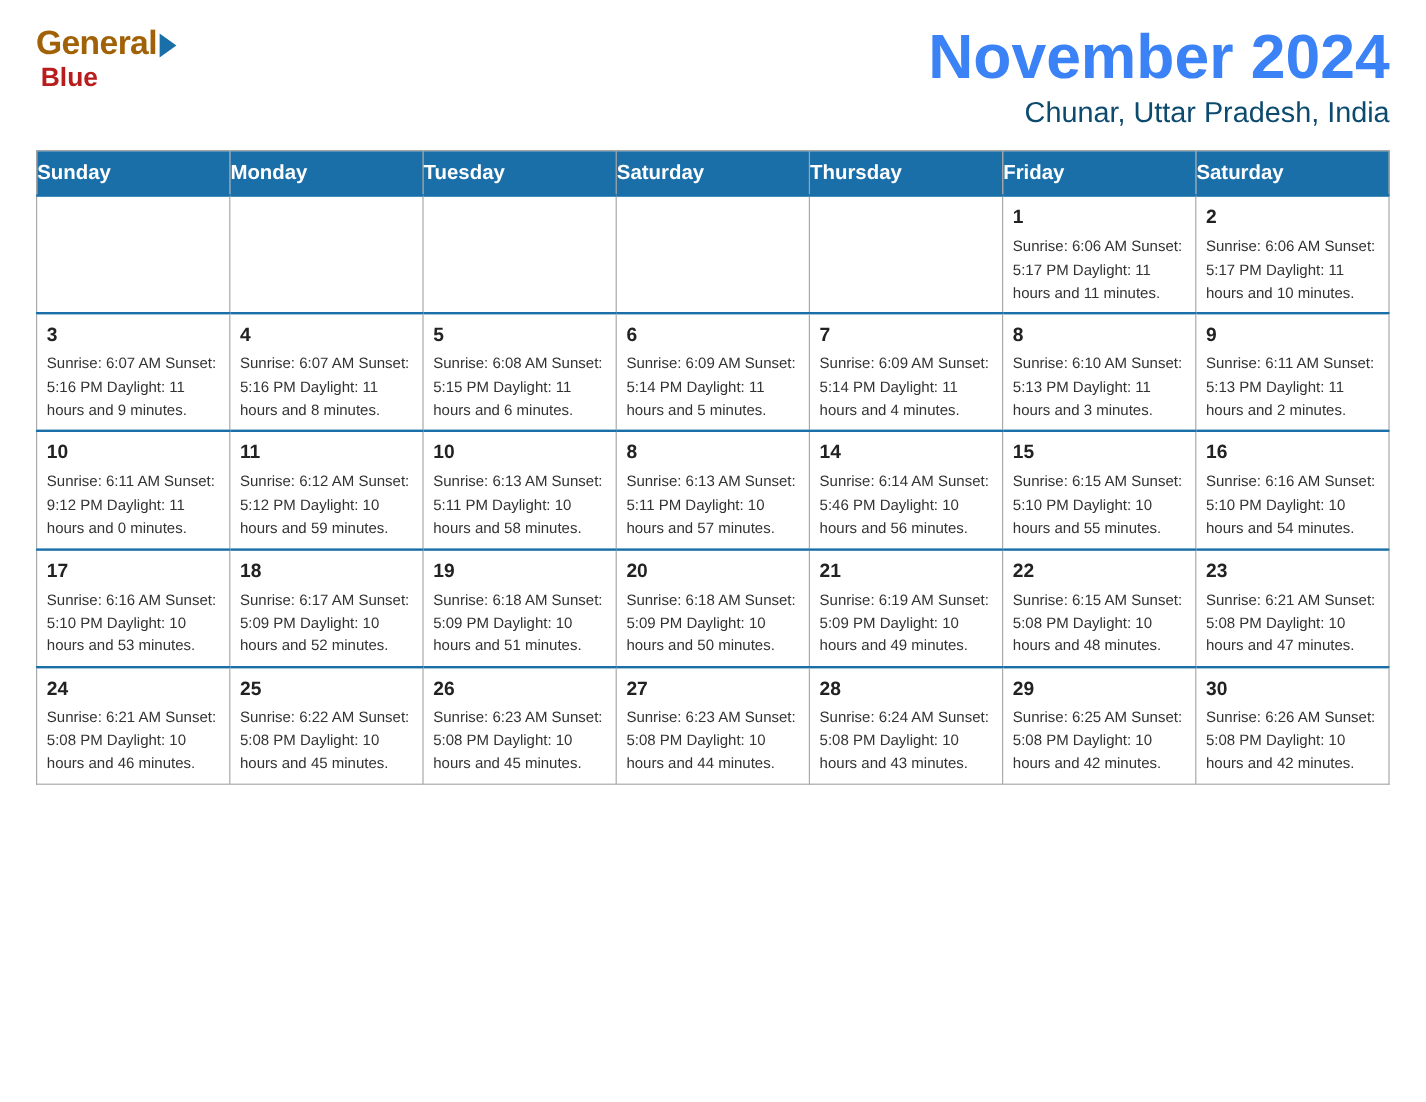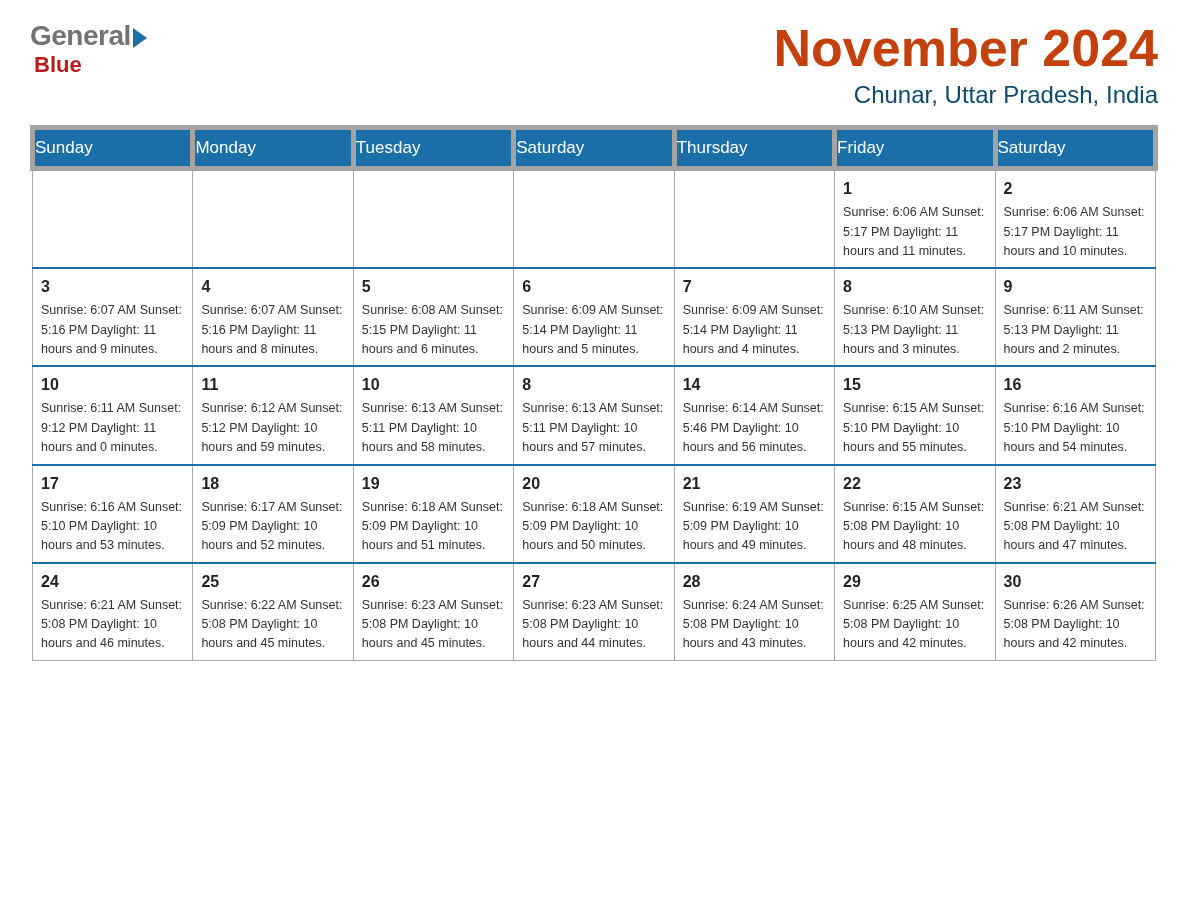--- a/index.html
+++ b/index.html
@@ -22,21 +22,21 @@
       flex-direction: column;
       align-items: flex-start;
     }
     .logo-top {
       display: flex;
       align-items: center;
     }
     .logo-general {
       font-size: 28px;
       font-weight: bold;
-      color: #737373;
+      color: #a16207;
       letter-spacing: -0.5px;
     }
     .logo-triangle {
       width: 0;
       height: 0;
       border-left: 14px solid #1a6fa8;
       border-top: 10px solid transparent;
       border-bottom: 10px solid transparent;
       margin-left: 2px;
       margin-top: 4px;
@@ -46,41 +46,41 @@
       font-weight: bold;
       color: #b91c1c;
       margin-left: 4px;
     }
     .title-area {
       text-align: right;
     }
     .month-title {
       font-size: 52px;
       font-weight: bold;
-      color: #c2410c;
+      color: #3b82f6;
       line-height: 1.1;
     }
     .location-title {
       font-size: 24px;
       color: #0c4a6e;
       margin-top: 4px;
     }
     .calendar {
       width: 100%;
       border-collapse: collapse;
       border: 1px solid #888;
     }
     .calendar th {
       background-color: #1a6fa8;
       color: #fff;
       font-size: 17px;
-      font-weight: 400;
+      font-weight: 700;
       padding: 8px 0;
       text-align: left;
-      border: 5px solid #a3a3a3;
+      border: 1px solid #a3a3a3;
     }
     .calendar td {
       vertical-align: top;
       padding: 6px 8px;
       border: 1px solid #aaa;
       width: calc(100% / 7);
       min-height: 110px;
       font-size: 13px;
       line-height: 1.5;
       background: #fff;

